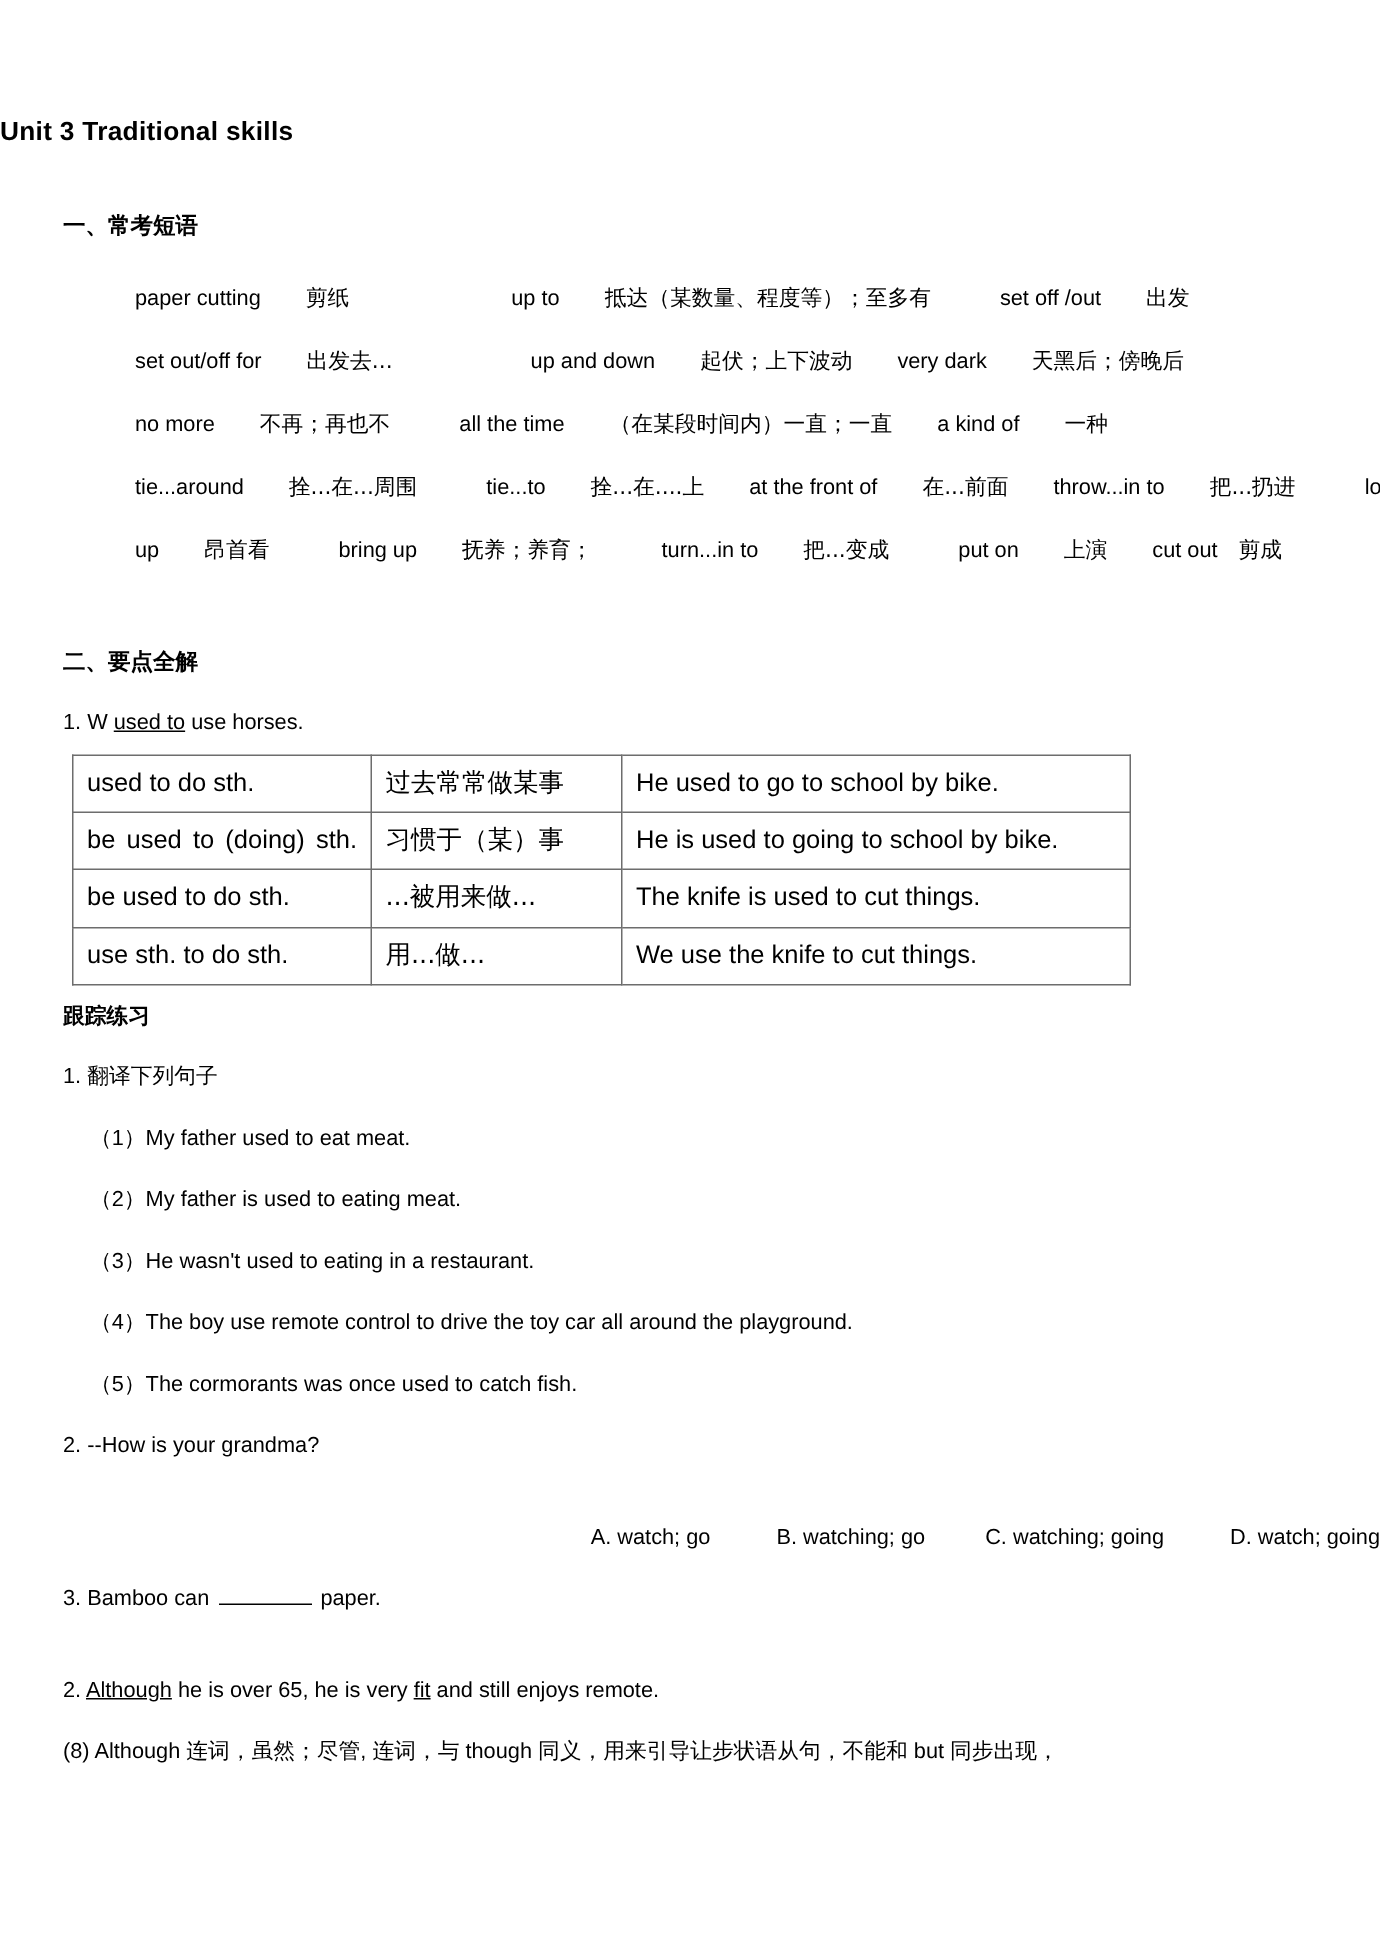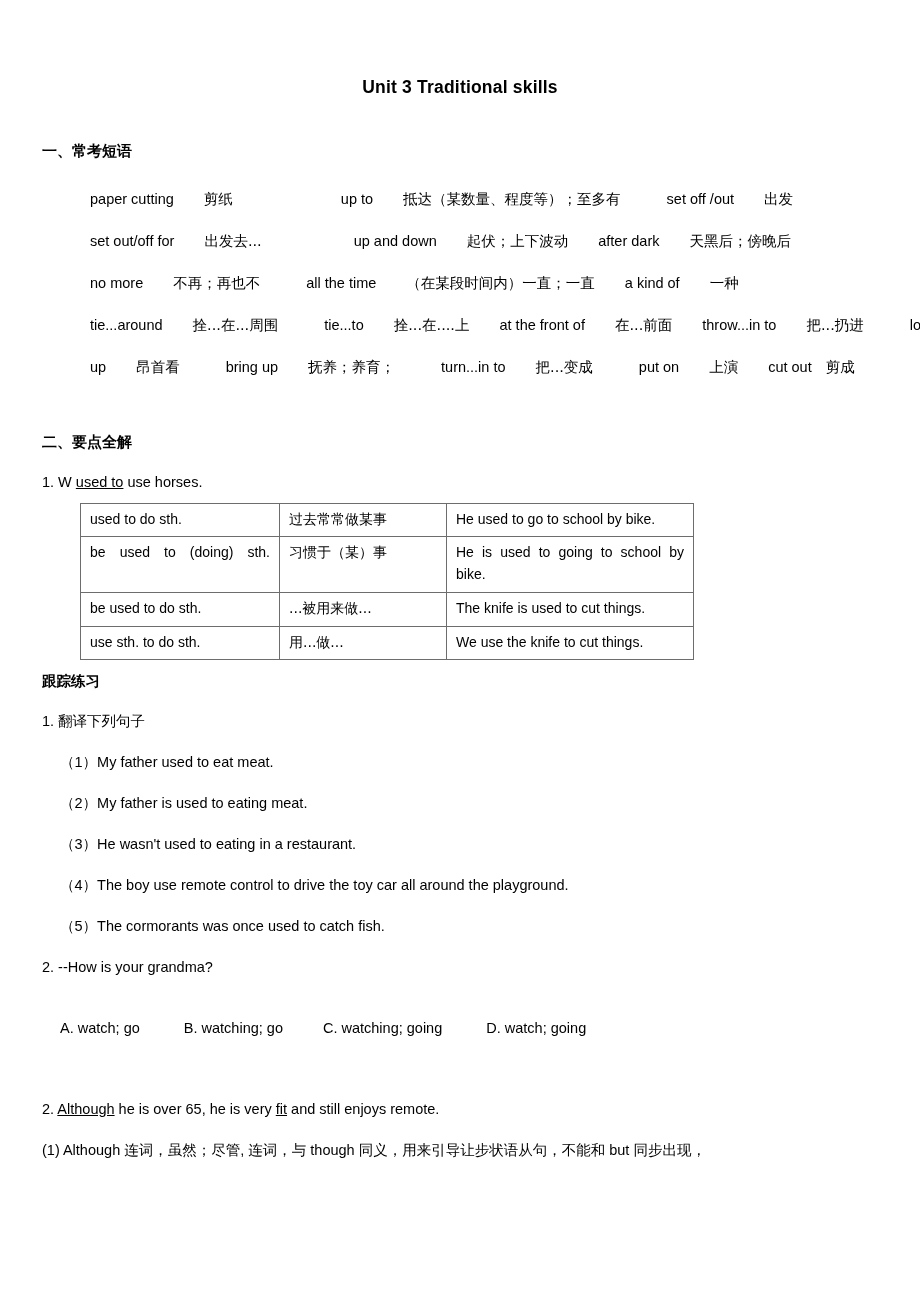--- a/index.html
+++ b/index.html
@@ -17,21 +17,21 @@
   }
   .page {
     width: 920px;
     height: 1302px;
     padding: 0;
     box-sizing: border-box;
     position: relative;
     overflow: hidden;
   }
   .doc-title {
-    text-align: center;
+    text-align: left;
     font-size: 17.5px;
     font-weight: bold;
     letter-spacing: 0.2px;
     margin: 0;
     padding-top: 76px;
     line-height: 1.3;
   }
   .section-heading {
     font-size: 15px;
     font-weight: bold;
@@ -86,25 +86,24 @@
     margin: 0 2px;
   }
 
   
   .tbl-wrap {
     padding-left: 48px;
     padding-top: 10px;
   }
   table.grammar {
     border-collapse: collapse;
-    width: 614px;
+    width: 706px;
     table-layout: fixed;
     border: 1.2px solid #4a4a4a;
-    font-size: 14px;
-    margin-left: 32px;
+    font-size: 17px;
   }
   table.grammar td {
     border: 1.1px solid #6d6d6d;
     padding: 5px 9px 6px 9px;
     vertical-align: top;
     line-height: 1.55;
   }
   td.c1 { width: 180px; }
   td.c2 { width: 148px; }
   td.c3 { width: auto; }
@@ -118,39 +117,40 @@
     line-height: 1.3;
   }
   .gap-s { height: 12px; }
   .gap-m { height: 20px; }
   .gap-xl { height: 44px; }
   .optrow {
     font-size: 14.5px;
     padding-left: 60px;
     line-height: 1.45;
     white-space: nowrap;
+    text-align: right;
   }
   .opt-gap-a { display: inline-block; width: 44px; }
   .opt-gap-b { display: inline-block; width: 40px; }
   .opt-gap-c { display: inline-block; width: 44px; }
 </style>
 </head>
 <body>
 
 <div class="page">
 
   <h1 class="doc-title">Unit 3 Traditional skills</h1>
 
   <div class="gap-s"></div>
 
   <h2 class="section-heading sec1-heading">一、常考短语</h2>
 
   <div class="phrase-block" id="phrase-block">
       <div class="phrase-line"><span class="en">paper cutting</span><span class="sp2"></span><span class="cn">剪纸</span><span class="sp4"></span><span class="sp3"></span><span class="en">up to</span><span class="sp2"></span><span class="cn">抵达（某数量、程度等）；至多有</span><span class="sp3"></span><span class="en">set off /out</span><span class="sp2"></span><span class="cn">出发</span></div>
-      <div class="phrase-line"><span class="en">set out/off for</span><span class="sp2"></span><span class="cn">出发去...</span><span class="sp4"></span><span class="sp2"></span><span class="en">up and down</span><span class="sp2"></span><span class="cn">起伏；上下波动</span><span class="sp2"></span><span class="en">after dark</span><span class="sp2"></span><span class="cn">天黑后；傍晚后</span></div>
+      <div class="phrase-line"><span class="en">set out/off for</span><span class="sp2"></span><span class="cn">出发去...</span><span class="sp4"></span><span class="sp2"></span><span class="en">up and down</span><span class="sp2"></span><span class="cn">起伏；上下波动</span><span class="sp2"></span><span class="en">very dark</span><span class="sp2"></span><span class="cn">天黑后；傍晚后</span></div>
       <div class="phrase-line"><span class="en">no more</span><span class="sp2"></span><span class="cn">不再；再也不</span><span class="sp3"></span><span class="en">all the time</span><span class="sp2"></span><span class="cn">（在某段时间内）一直；一直</span><span class="sp2"></span><span class="en">a kind of</span><span class="sp2"></span><span class="cn">一种</span></div>
       <div class="phrase-line"><span class="en">tie...around</span><span class="sp2"></span><span class="cn">拴...在...周围</span><span class="sp3"></span><span class="en">tie...to</span><span class="sp2"></span><span class="cn">拴...在....上</span><span class="sp2"></span><span class="en">at the front of</span><span class="sp2"></span><span class="cn">在...前面</span><span class="sp2"></span><span class="en">throw...in to</span><span class="sp2"></span><span class="cn">把...扔进</span><span class="sp3"></span><span class="en">lo</span></div>
       <div class="phrase-line"><span class="en">up</span><span class="sp2"></span><span class="cn">昂首看</span><span class="sp3"></span><span class="en">bring up</span><span class="sp2"></span><span class="cn">抚养；养育；</span><span class="sp3"></span><span class="en">turn...in to</span><span class="sp2"></span><span class="cn">把...变成</span><span class="sp3"></span><span class="en">put on</span><span class="sp2"></span><span class="cn">上演</span><span class="sp2"></span><span class="en">cut out</span><span class="sp1"></span><span class="cn">剪成</span></div>
     </div>
 
   <div class="gap-xl"></div>
 
   <h2 class="section-heading sec2-heading">二、要点全解</h2>
 
   <div class="gap-m"></div>
@@ -215,27 +215,30 @@
 
 
   <div class="gap-m"></div>
 
   <div class="optrow">
     <span>A. watch; go</span><span class="opt-gap-a"></span><span>B. watching; go</span><span class="opt-gap-b"></span><span>C. watching; going</span><span class="opt-gap-c"></span><span>D. watch; going</span>
   </div>
 
   <div class="gap-m"></div>
 
+  <p class="para" style="margin:0;">
+    <span>3. Bamboo can </span><span class="blank"></span><span> paper.</span>
+  </p>
 
   <div class="gap-m"></div>
 
 
   <div class="gap-m"></div>
 
   <p class="para" style="margin:0;">
     <span>2. </span><u class="ul">Although</u><span> he is over 65, he is very </span><u class="ul">fit</u><span> and still enjoys remote.</span>
   </p>
 
   <div class="gap-m"></div>
 
-  <p class="para" style="margin:0; white-space:nowrap;">(1) Although 连词，虽然；尽管, 连词，与 though 同义，用来引导让步状语从句，不能和 but 同步出现，</p>
+  <p class="para" style="margin:0; white-space:nowrap;">(8) Although 连词，虽然；尽管, 连词，与 though 同义，用来引导让步状语从句，不能和 but 同步出现，</p>
 
 </div>
 
 </body></html>

